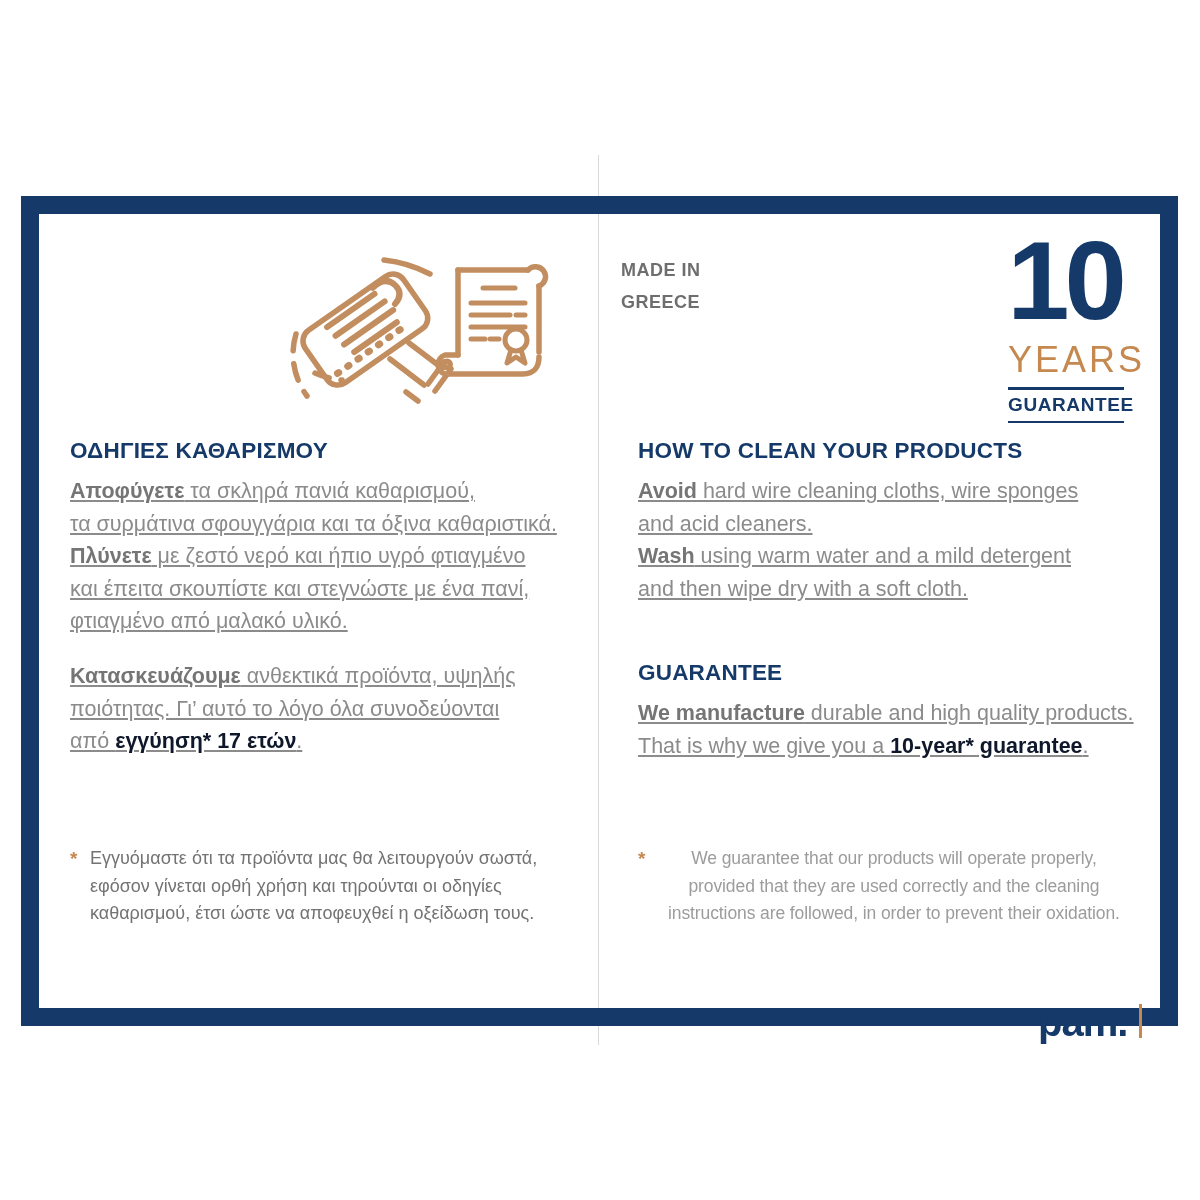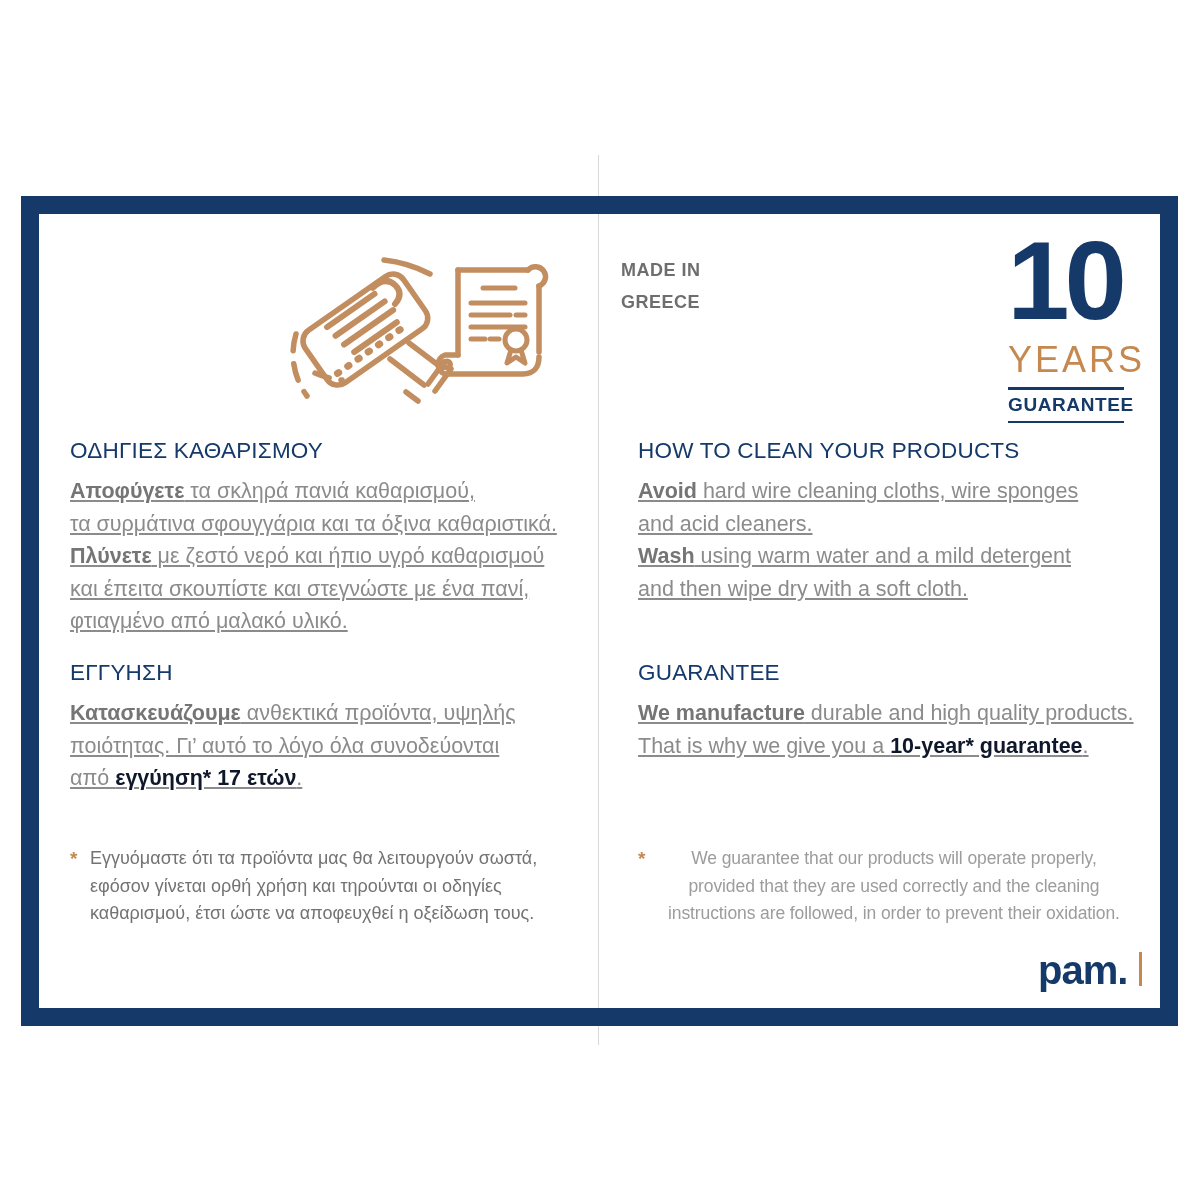--- a/index.html
+++ b/index.html
@@ -39,38 +39,38 @@
   .icon-clean{position:absolute;left:278px;top:246px;z-index:3;}
   .icon-cert{position:absolute;left:426px;top:252px;z-index:3;}
   
   .col{position:absolute;width:545px;z-index:3;}
   .col-left{left:70px;top:0;}
   .col-right{left:638px;top:0;}
   .section-clean{position:absolute;top:438px;}
   .section-guar{position:absolute;top:660px;}
   .section-foot{position:absolute;top:845px;}
   .heading{
-    color:#153a69;font-size:22.5px;font-weight:400;letter-spacing:0.2px;
+    color:#153a69;font-size:22.5px;font-weight:700;letter-spacing:0.2px;
     margin:0 0 11px 0;
   }
   .body-line{
     color:#8b8b8b;font-size:21.5px;line-height:32.5px;white-space:nowrap;text-decoration:underline;
   }
   .lead{font-weight:700;color:#757575;}
   .accent{font-weight:700;color:#0f172a;}
   .footnote{display:flex;align-items:flex-start;}
   .fn-mark{
     color:#c5894f;font-weight:700;font-size:19px;width:20px;flex:0 0 20px;
     line-height:27px;
   }
   .fn-text-gr{color:#737373;font-size:18px;line-height:27.5px;white-space:nowrap;margin-left:0px;}
   .fn-text-en{color:#9c9c9c;font-size:17.5px;line-height:27.5px;white-space:nowrap;margin-left:10px;letter-spacing:-0.1px;text-align:center;}
   
   .brand{
-    position:absolute;left:1038px;top:948px;display:flex;align-items:center;z-index:3;
+    position:absolute;left:1038px;top:1000px;display:flex;align-items:center;z-index:3;
   }
   .brand-text{
     color:#153a69;font-size:40px;font-weight:700;letter-spacing:-1px;
   }
   .brand-bar{
     width:3px;height:34px;background:#c5894f;margin-left:12px;margin-top:-4px;
   }
 </style>
 </head>
 <body>
@@ -140,27 +140,26 @@
   <div class="badge-rule"></div>
   <div class="badge-guarantee">GUARANTEE</div>
   <div class="badge-rule-thin"></div>
 </div>
 
 <div class="col col-left">
   <div class="section-clean">
     <div class="heading">ΟΔΗΓΙΕΣ ΚΑΘΑΡΙΣΜΟΥ</div>
     <div class="body-line"><span class="lead">Αποφύγετε</span><span> τα σκληρά πανιά καθαρισμού,</span></div>
     <div class="body-line"><span>τα συρμάτινα σφουγγάρια και τα όξινα καθαριστικά.</span></div>
-    <div class="body-line"><span class="lead">Πλύνετε</span><span> με ζεστό νερό και ήπιο υγρό καθαρισμού</span></div>
+    <div class="body-line"><span class="lead">Πλύνετε</span><span> με ζεστό νερό και ήπιο υγρό φτιαγμένο</span></div>
     <div class="body-line"><span>και έπειτα σκουπίστε και στεγνώστε με ένα πανί,</span></div>
     <div class="body-line"><span>φτιαγμένο από μαλακό υλικό.</span></div>
   </div>
 
   <div class="section-guar">
-    <div class="heading">ΕΓΓΥΗΣΗ</div>
     <div class="body-line"><span class="lead">Κατασκευάζουμε</span><span> ανθεκτικά προϊόντα, υψηλής</span></div>
     <div class="body-line"><span>ποιότητας. Γι’ αυτό το λόγο όλα συνοδεύονται</span></div>
     <div class="body-line"><span>από </span><span class="accent">εγγύηση* 17 ετών</span><span>.</span></div>
   </div>
 
   <div class="section-foot footnote">
     <span class="fn-mark">*</span>
     <div class="fn-text-gr">
       <div>Εγγυόμαστε ότι τα προϊόντα μας θα λειτουργούν σωστά,</div>
       <div>εφόσον γίνεται ορθή χρήση και τηρούνται οι οδηγίες</div>

